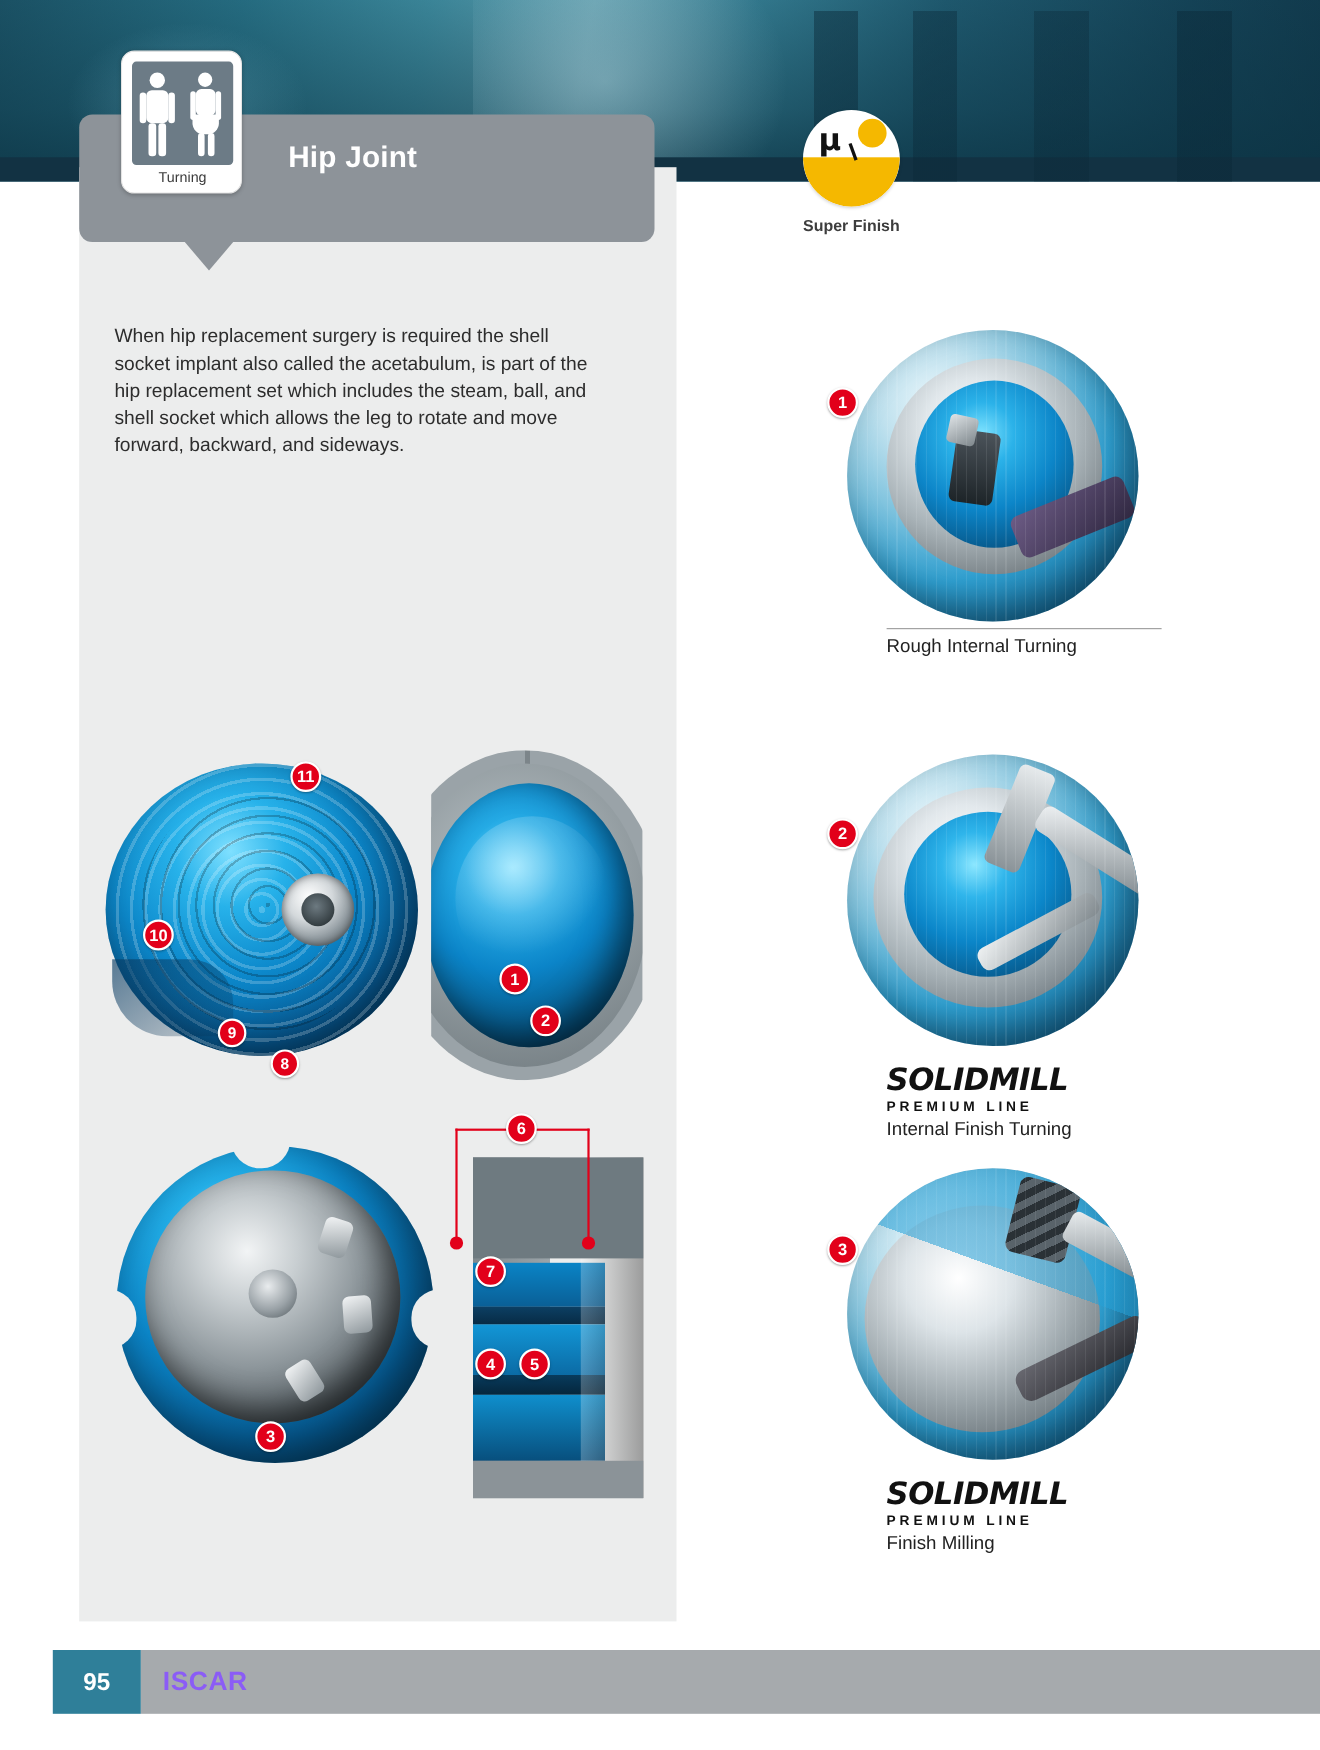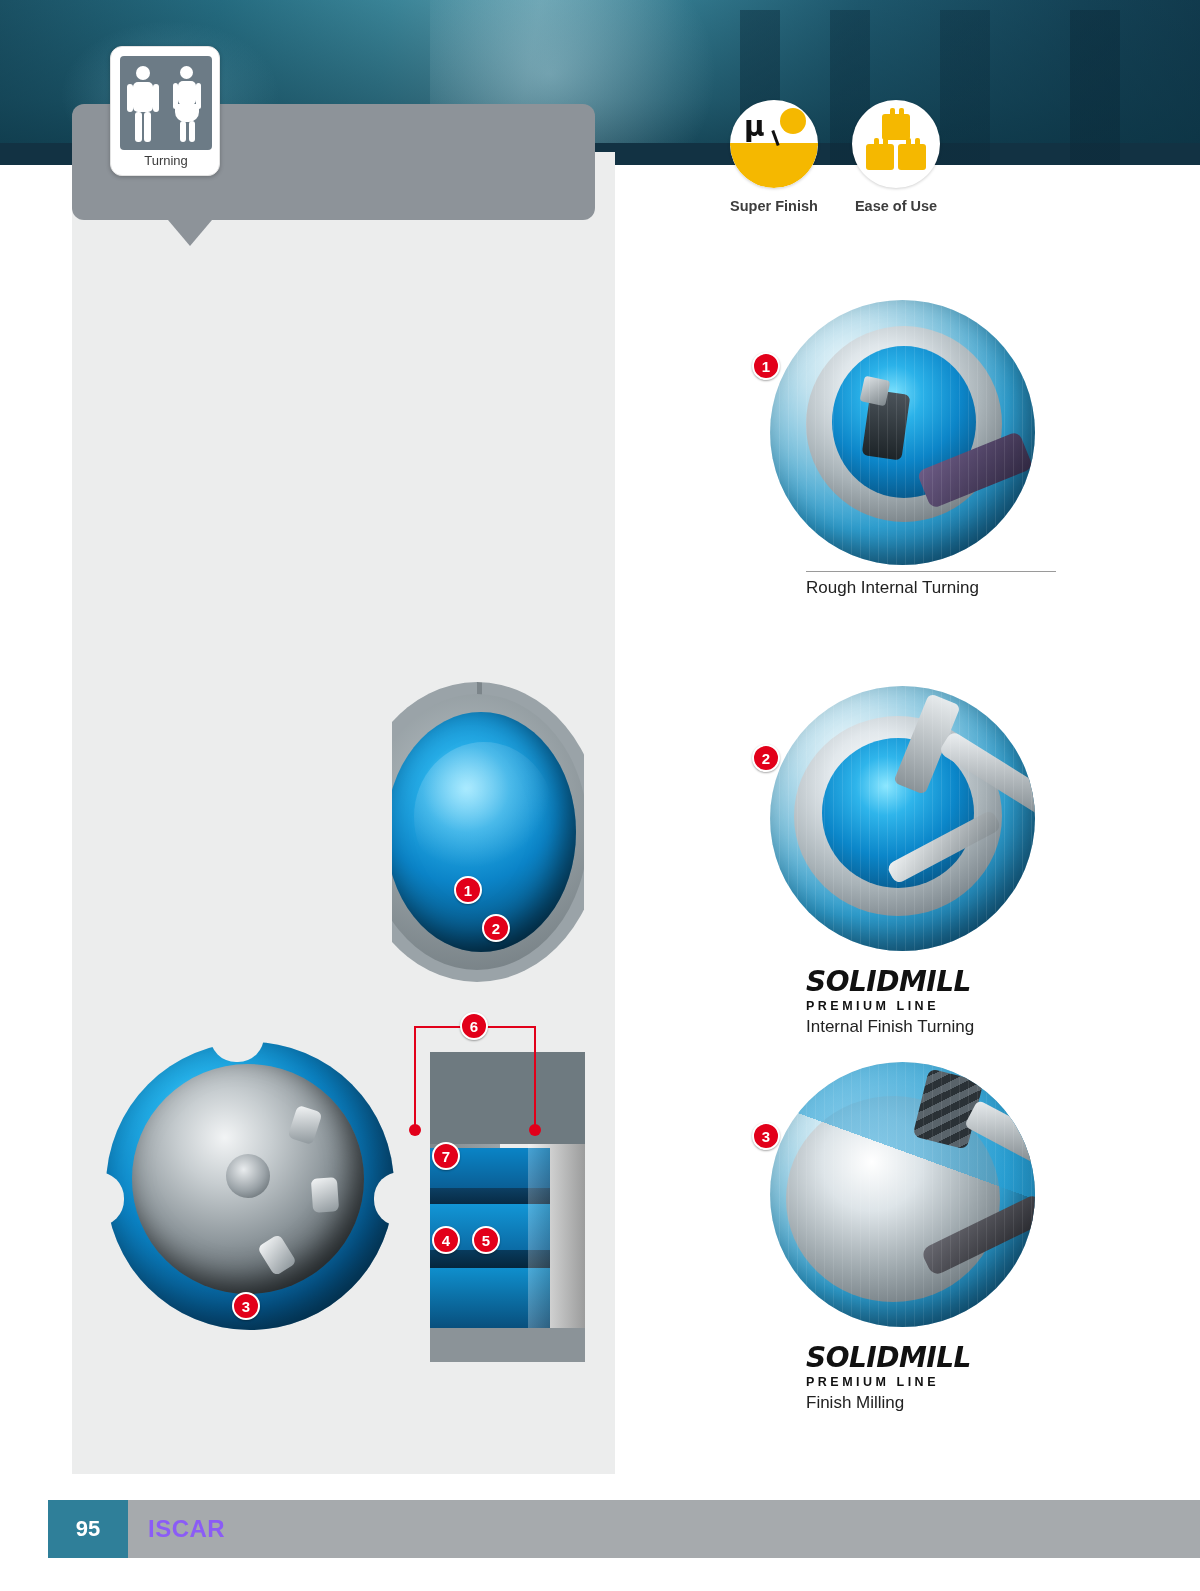--- a/index.html
+++ b/index.html
@@ -184,20 +184,21 @@
   <div class="topband">
     <div class="blur1"></div>
     <div class="darkstrip"></div>
   </div>
 
   <div class="panel"></div>
 
   <div class="bubble">
     <div class="tail"></div>
     <div class="bubble-title">
+      <div>Hip Joint</div>
     </div>
   </div>
 
   <div class="medcard">
     <div class="figbox">
 
       <div class="person" style="left:16px; top:10px; width:14px; height:14px; border-radius:50%;"></div>
       <div class="person" style="left:13px; top:26px; width:20px; height:30px; border-radius:5px;"></div>
       <div class="person" style="left:7px;  top:28px; width:6px;  height:28px; border-radius:3px;"></div>
       <div class="person" style="left:33px; top:28px; width:6px;  height:28px; border-radius:3px;"></div>
@@ -221,40 +222,43 @@
       <div class="circle">
         <div style="position:absolute; left:0; top:44px; width:88px; height:44px; background:#f5b800; border-radius:0 0 44px 44px;"></div>
         <div style="position:absolute; left:0; top:43px; width:88px; height:3px; background:#f5b800;"></div>
         <div style="position:absolute; left:14px; top:10px; font-size:28px; font-weight:bold; color:#111; font-family:'DejaVu Sans',sans-serif;">μ</div>
         <div style="position:absolute; left:50px; top:8px; width:26px; height:26px; border-radius:50%; background:#f5b800;"></div>
         <div style="position:absolute; left:44px; top:30px; width:3px; height:16px; background:#111; transform:rotate(-20deg);"></div>
       </div>
       <div class="bcaption">Super Finish</div>
     </div>
 
-    <div class="badge" style="left:128px; top:0;">
-      <div class="circle">
-        <div style="position:absolute; left:30px; top:14px; width:28px; height:26px; background:#f5b800; border-radius:3px;"></div>
-        <div style="position:absolute; left:38px; top:8px;  width:5px; height:8px; background:#f5b800; border-radius:2px;"></div>
-        <div style="position:absolute; left:47px; top:8px;  width:5px; height:8px; background:#f5b800; border-radius:2px;"></div>
-        <div style="position:absolute; left:14px; top:44px; width:28px; height:26px; background:#f5b800; border-radius:3px;"></div>
-        <div style="position:absolute; left:22px; top:38px; width:5px; height:8px; background:#f5b800; border-radius:2px;"></div>
-        <div style="position:absolute; left:31px; top:38px; width:5px; height:8px; background:#f5b800; border-radius:2px;"></div>
-        <div style="position:absolute; left:46px; top:44px; width:28px; height:26px; background:#f5b800; border-radius:3px;"></div>
-        <div style="position:absolute; left:54px; top:38px; width:5px; height:8px; background:#f5b800; border-radius:2px;"></div>
-        <div style="position:absolute; left:63px; top:38px; width:5px; height:8px; background:#f5b800; border-radius:2px;"></div>
-      </div>
-      <div class="bcaption">Ease of Use</div>
-    </div>
 
   </div>
 
   <div class="bodytext">
-  </div>
-
+    <p>When hip replacement surgery is required the shell socket implant also called the acetabulum, is part of the hip replacement set which includes the steam, ball, and shell socket which allows the leg to rotate and move forward, backward, and sideways.</p>
+  </div>
+
+  <div class="imgA">
+    <div class="sphere" style="left:8px; top:18px; width:284px; height:266px;
+      background: radial-gradient(circle at 40% 30%, #7fe0ff 0%, #27b2ea 20%, #0c88cb 45%, #075f9c 70%, #05375f 95%);"></div>
+    <div class="rings" style="left:8px; top:18px; width:284px; height:266px;"></div>
+    <div style="position:absolute; left:40px; top:40px; width:222px; height:222px; border-radius:50%;
+      background: repeating-radial-gradient(circle at 52% 48%, rgba(0,0,0,0.22) 0 2px, rgba(0,0,0,0) 2px 16px);"></div>
+    <div class="hole" style="left:168px; top:118px; width:66px; height:66px;">
+      <div class="inner"></div>
+    </div>
+    <div style="position:absolute; left:14px; top:196px; width:110px; height:70px; border-radius:0 40px 0 50px;
+      background: linear-gradient(140deg, rgba(8,60,100,0.65), rgba(5,30,55,0.15));"></div>
+    <div class="mk" style="left:176px; top:16px;">11</div>
+    <div class="mk" style="left:42px; top:160px;">10</div>
+    <div class="mk sm" style="left:110px; top:250px;">9</div>
+    <div class="mk sm" style="left:158px; top:278px;">8</div>
+  </div>
 
   <div class="imgB">
     <div style="position:absolute; left:0; top:18px; width:192px; height:300px; overflow:hidden;">
       <div style="position:absolute; left:-40px; top:0; width:250px; height:300px; border-radius:50%;
         background: conic-gradient(from 0deg, #7c858a 0 2deg, #9aa3a8 2deg 4deg);"></div>
       <div style="position:absolute; left:-26px; top:12px; width:222px; height:276px; border-radius:50%;
         background: radial-gradient(circle at 45% 35%, #b9c2c6, #6d777c);"></div>
       <div style="position:absolute; left:-6px; top:30px; width:190px; height:240px; border-radius:50%;
         background: radial-gradient(circle at 42% 32%, #7fe0ff 0%, #26ace6 22%, #0b84c8 48%, #06527f 78%, #032a43 100%);
         box-shadow: inset -10px -10px 30px rgba(0,0,0,0.5);"></div>

